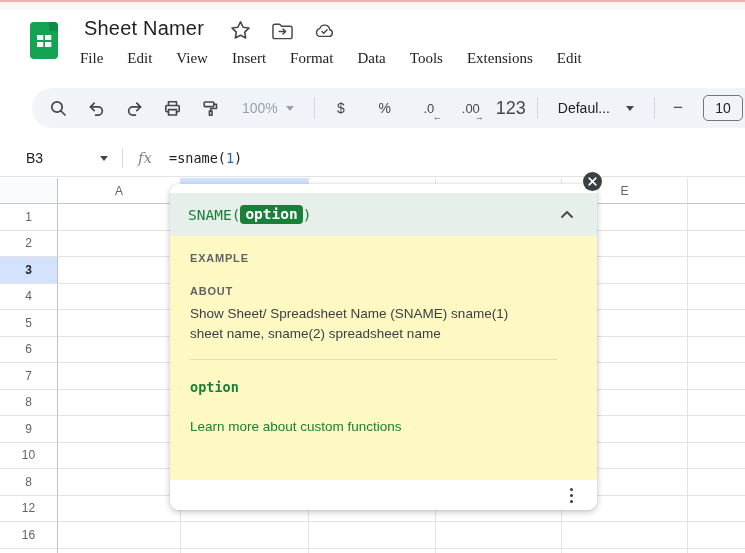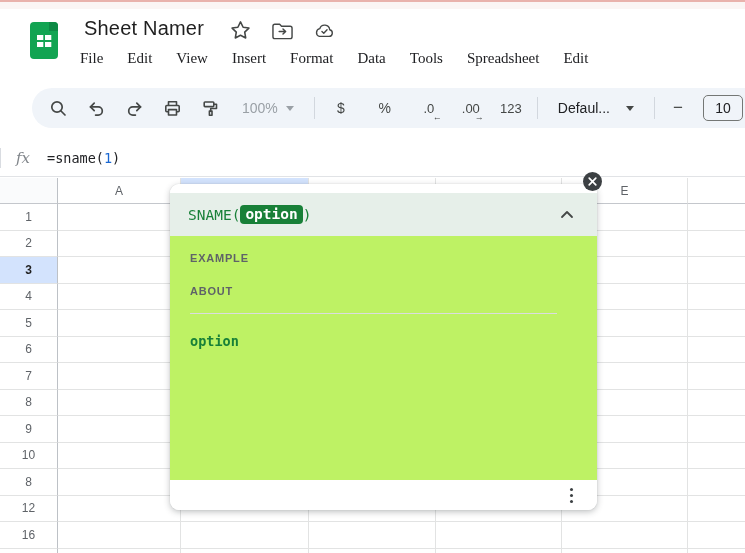--- a/index.html
+++ b/index.html
@@ -71,21 +71,21 @@
     background:#fff; border-radius:9px; overflow:hidden; z-index:2;
     box-shadow:0 2px 6px rgba(60,64,67,.32), 0 0 1px rgba(60,64,67,.25);
   }
   .popup-top-strip { height:9px; background:#fff; }
   .fn-header {
     height:43px; background:#e6efe9; display:flex; align-items:center; padding:0 20px 0 18px;
     font-family:"DejaVu Sans Mono", monospace; font-size:14.5px; color:#188038;
   }
   .param-chip { background:#188038; color:#fff; border-radius:4px; padding:1px 5px 2px; font-weight:bold; }
   .collapse-btn { margin-left:auto; display:flex; align-items:center; justify-content:center; width:20px; height:20px; }
-  .popup-body { background:#bef264; height:244px; padding:16px 20px; }
+  .popup-body { background:#fef9c3; height:244px; padding:16px 20px; }
   .section-label { font-size:11px; font-weight:bold; color:#5f6368; letter-spacing:.8px; }
   .example-code { margin-top:10px; font-family:"DejaVu Sans Mono", monospace; font-size:14.5px; color:#188038; }
   .about-label { margin-top:21px; }
   .about-text { margin-top:7px; font-size:13.5px; color:#3c4043; line-height:19.5px; width:352px; }
   .popup-divider { margin-top:16px; border-top:1px solid #dadce0; width:367px; }
   .param-line { margin-top:19px; font-family:"DejaVu Sans Mono", monospace; font-size:13.5px; font-weight:bold; color:#188038; }
   .learn-more { margin-top:24px; font-size:13.5px; color:#188038; cursor:pointer; display:inline-block; }
   .popup-footer { height:30px; background:#fff; display:flex; align-items:center; justify-content:flex-end; padding-right:20px; }
   .kebab { display:flex; flex-direction:column; gap:3px; padding:4px; }
   .kebab span { width:3px; height:3px; border-radius:50%; background:#3c4043; }
@@ -135,21 +135,21 @@
     </div>
   </div>
   <div class="menubar">
       <div class="menu-item">File</div>
       <div class="menu-item">Edit</div>
       <div class="menu-item">View</div>
       <div class="menu-item">Insert</div>
       <div class="menu-item">Format</div>
       <div class="menu-item">Data</div>
       <div class="menu-item">Tools</div>
-      <div class="menu-item">Spreadsheet</div>
+      <div class="menu-item">Extensions</div>
       <div class="menu-item">Edit</div>
     </div>
 
   <div class="toolbar">
     <div class="tb-btn">
       <svg width="18" height="18" viewBox="0 0 18 18" fill="none" stroke="#444746" stroke-width="1.7" stroke-linecap="round">
         <circle cx="8" cy="8" r="5.2"></circle>
           <path d="M12 12 L16 16"></path>
       </svg>
     </div>
@@ -192,33 +192,37 @@
     </div>
     <div class="tb-num" style="margin-left:4px">
       <span>.0</span>
       <span class="tiny-arrow">←</span>
     </div>
     <div class="tb-num">
       <span>.00</span>
       <span class="tiny-arrow">→</span>
     </div>
     <div class="tb-btn">
-      <span class="tb-text" style="font-size:13px">123</span>
+      <span class="tb-text" style="font-size:18px">123</span>
     </div>
     <div class="tb-sep"></div>
     <div class="tb-font">
       <span>Defaul...</span>
       <span class="caret"></span>
     </div>
     <div class="tb-sep"></div>
     <div class="tb-minus">−</div>
     <div class="font-size-box">10</div>
   </div>
 
   <div class="formula-bar">
+    <div class="name-box">
+      <span class="ref">B3</span>
+      <span class="caret"></span>
+    </div>
     <div class="fb-sep"></div>
     <span class="fx">fx</span>
     <div class="formula">
       <span>=sname(</span><span class="num">1</span><span>)</span>
     </div>
   </div>
 
   <div class="grid">
     <div class="corner"></div>
     <div class="col-headers" id="col-headers">
@@ -367,22 +371,24 @@
         <span>)</span>
       <span class="collapse-btn">
         <svg width="14" height="9" viewBox="0 0 14 9" fill="none" stroke="#444746" stroke-width="1.8" stroke-linecap="round" stroke-linejoin="round">
           <path d="M2 7 L7 2 L12 7"></path>
         </svg>
       </span>
     </div>
     <div class="popup-body">
       <div class="section-label">EXAMPLE</div>
       <div class="section-label about-label">ABOUT</div>
+      <div class="about-text">Show Sheet/ Spreadsheet Name (SNAME) sname(1) sheet name, sname(2) spreadsheet name</div>
       <div class="popup-divider"></div>
       <div class="param-line">option</div>
+      <div class="learn-more">Learn more about custom functions</div>
     </div>
     <div class="popup-footer">
       <div class="kebab">
         <span></span>
           <span></span>
           <span></span>
       </div>
     </div>
   </div>
 

